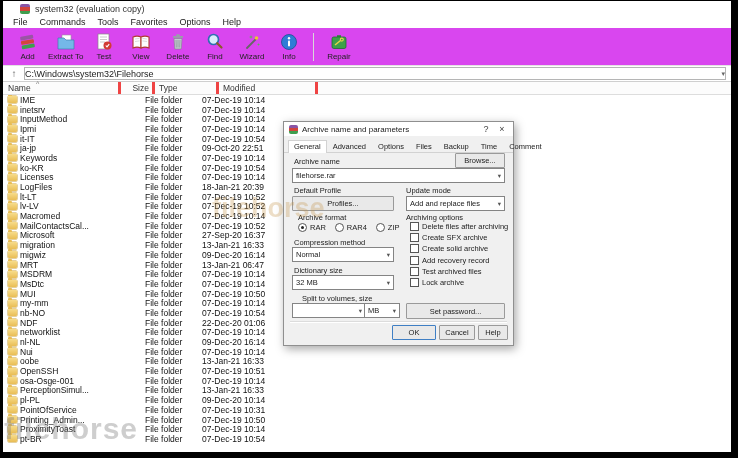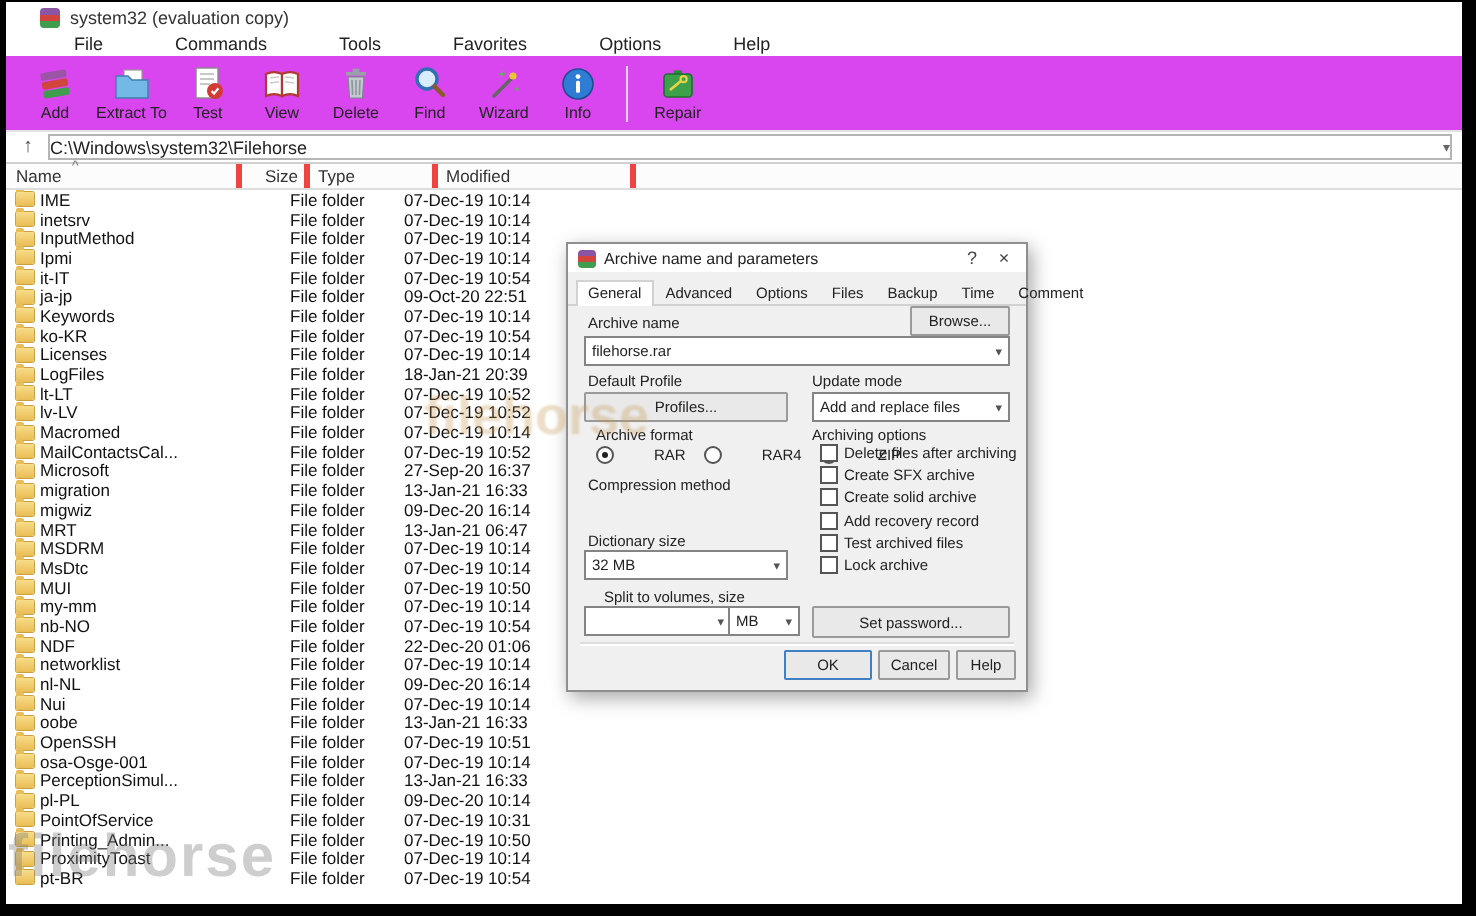--- a/index.html
+++ b/index.html
@@ -6,21 +6,21 @@
   body{width:738px;height:458px;background:#000;position:relative;overflow:hidden;
        font-family:"Liberation Sans",sans-serif;-webkit-font-smoothing:antialiased;color:#111;}
   .window{position:absolute;left:3px;top:1px;width:728px;height:451px;background:#fff;
           display:flex;flex-direction:column;}
   
   .titlebar{height:15px;display:flex;align-items:center;gap:5px;padding-left:17px;font-size:9px;color:#333;flex:none;}
   .app-icon{width:10px;height:10px;border-radius:2px;flex:none;
      background:linear-gradient(180deg,#8a55a5 0 33%,#d2453c 33% 66%,#3f9e4e 66% 100%);}
   
   .menubar{height:12px;display:flex;align-items:center;padding-left:4px;font-size:9px;color:#222;flex:none;}
-  .mi{padding:0 6px;margin-left:24px;}
+  .mi{padding:0 6px;}
   
   .toolbar{height:37px;display:flex;align-items:center;padding-left:6px;border-bottom:1px solid #e2e2e2;flex:none;background:#d946ef;}
   .tbtn{min-width:33px;padding:0 2px;display:flex;flex-direction:column;align-items:center;gap:0px;font-size:8px;color:#222;}
   .tbtn svg{width:20px;height:20px;display:block;}
   .tsep{width:1px;height:28px;background:#d8d8d8;margin:0 6px;}
   
   .addressbar{height:15px;display:flex;align-items:center;gap:4px;padding:0 5px;border-bottom:1px solid #cfcfcf;flex:none;}
   .upbtn{width:12px;text-align:center;font-size:10px;color:#555;line-height:12px;}
   .addr{flex:1;height:11px;border:1px solid #b5b5b5;background:#fff;font-size:9px;display:flex;align-items:center;padding:0 0;justify-content:space-between;color:#222;}
   .addr .arrow{color:#666;font-size:7px;}
@@ -58,21 +58,21 @@
   .dtab{padding:2px 5px 1px;font-size:7.5px;color:#222;border:1px solid transparent;border-bottom:none;}
   .dtab.on{background:#fff;border-color:#d2d2d2;position:relative;top:1px;padding-top:1px;font-size:7.5px;}
   .dlabel{position:absolute;font-size:7.5px;color:#222;white-space:nowrap;}
   .dbtn{position:absolute;background:#e9e9e9;border:1px solid #9a9a9a;font-size:7.5px;display:flex;align-items:center;justify-content:center;color:#222;border-radius:1px;}
   .dselect{position:absolute;background:#fff;border:1px solid #848484;font-size:7.5px;display:flex;align-items:center;padding:0 3px;justify-content:space-between;color:#222;}
   .dselect .arrow{color:#555;font-size:6.5px;}
   .radio{width:7px;height:7px;border:1px solid #555;border-radius:50%;background:#fff;display:inline-block;position:relative;flex:none;}
   .radio.on::after{content:'';position:absolute;left:1.5px;top:1.5px;width:3px;height:3px;border-radius:50%;background:#222;}
   .checkbox{width:7px;height:7px;border:1px solid #555;background:#fff;display:inline-block;flex:none;}
   .fmt-row{position:absolute;left:14px;top:101px;display:flex;gap:9px;}
-  .fmt{display:flex;align-items:center;gap:20px;font-size:7.5px;}
+  .fmt{display:flex;align-items:center;gap:3px;font-size:7.5px;}
   .chk-list{position:absolute;left:126px;top:101px;display:flex;flex-direction:column;gap:3.6px;}
   .chk{display:flex;align-items:center;gap:3px;font-size:7.5px;height:7.5px;}
   .dsep{position:absolute;left:6px;right:6px;top:199px;height:1px;background:#dcdcdc;border-bottom:1px solid #fff;}
   .ok{border:1.5px solid #3f7fc4;}
   
   .wm-bottom{position:absolute;left:4px;top:412px;font-size:30px;font-weight:bold;letter-spacing:1px;
       color:rgba(125,125,125,.38);z-index:6;white-space:nowrap;}
   .wm-mid{position:absolute;left:212px;top:193px;font-size:27px;font-weight:bold;color:rgba(195,145,70,.30);
       z-index:12;filter:blur(0.6px);white-space:nowrap;}
 </style>
@@ -638,20 +638,24 @@
         <span class="checkbox"></span>
         <span>Test archived files</span>
       </span>
       <span class="chk">
         <span class="checkbox"></span>
         <span>Lock archive</span>
       </span>
     </div>
 
   <span class="dlabel" style="left:10px;top:116px;">Compression method</span>
+  <div class="dselect" style="left:8px;top:125px;width:94px;height:13px;">
+    <span>Normal</span>
+    <span class="arrow">▾</span>
+  </div>
 
   <span class="dlabel" style="left:10px;top:144px;">Dictionary size</span>
   <div class="dselect" style="left:8px;top:153px;width:94px;height:13px;">
     <span>32 MB</span>
     <span class="arrow">▾</span>
   </div>
 
   <span class="dlabel" style="left:18px;top:172px;">Split to volumes, size</span>
   <div class="dselect" style="left:8px;top:181px;width:66px;height:13px;">
     <span></span>

